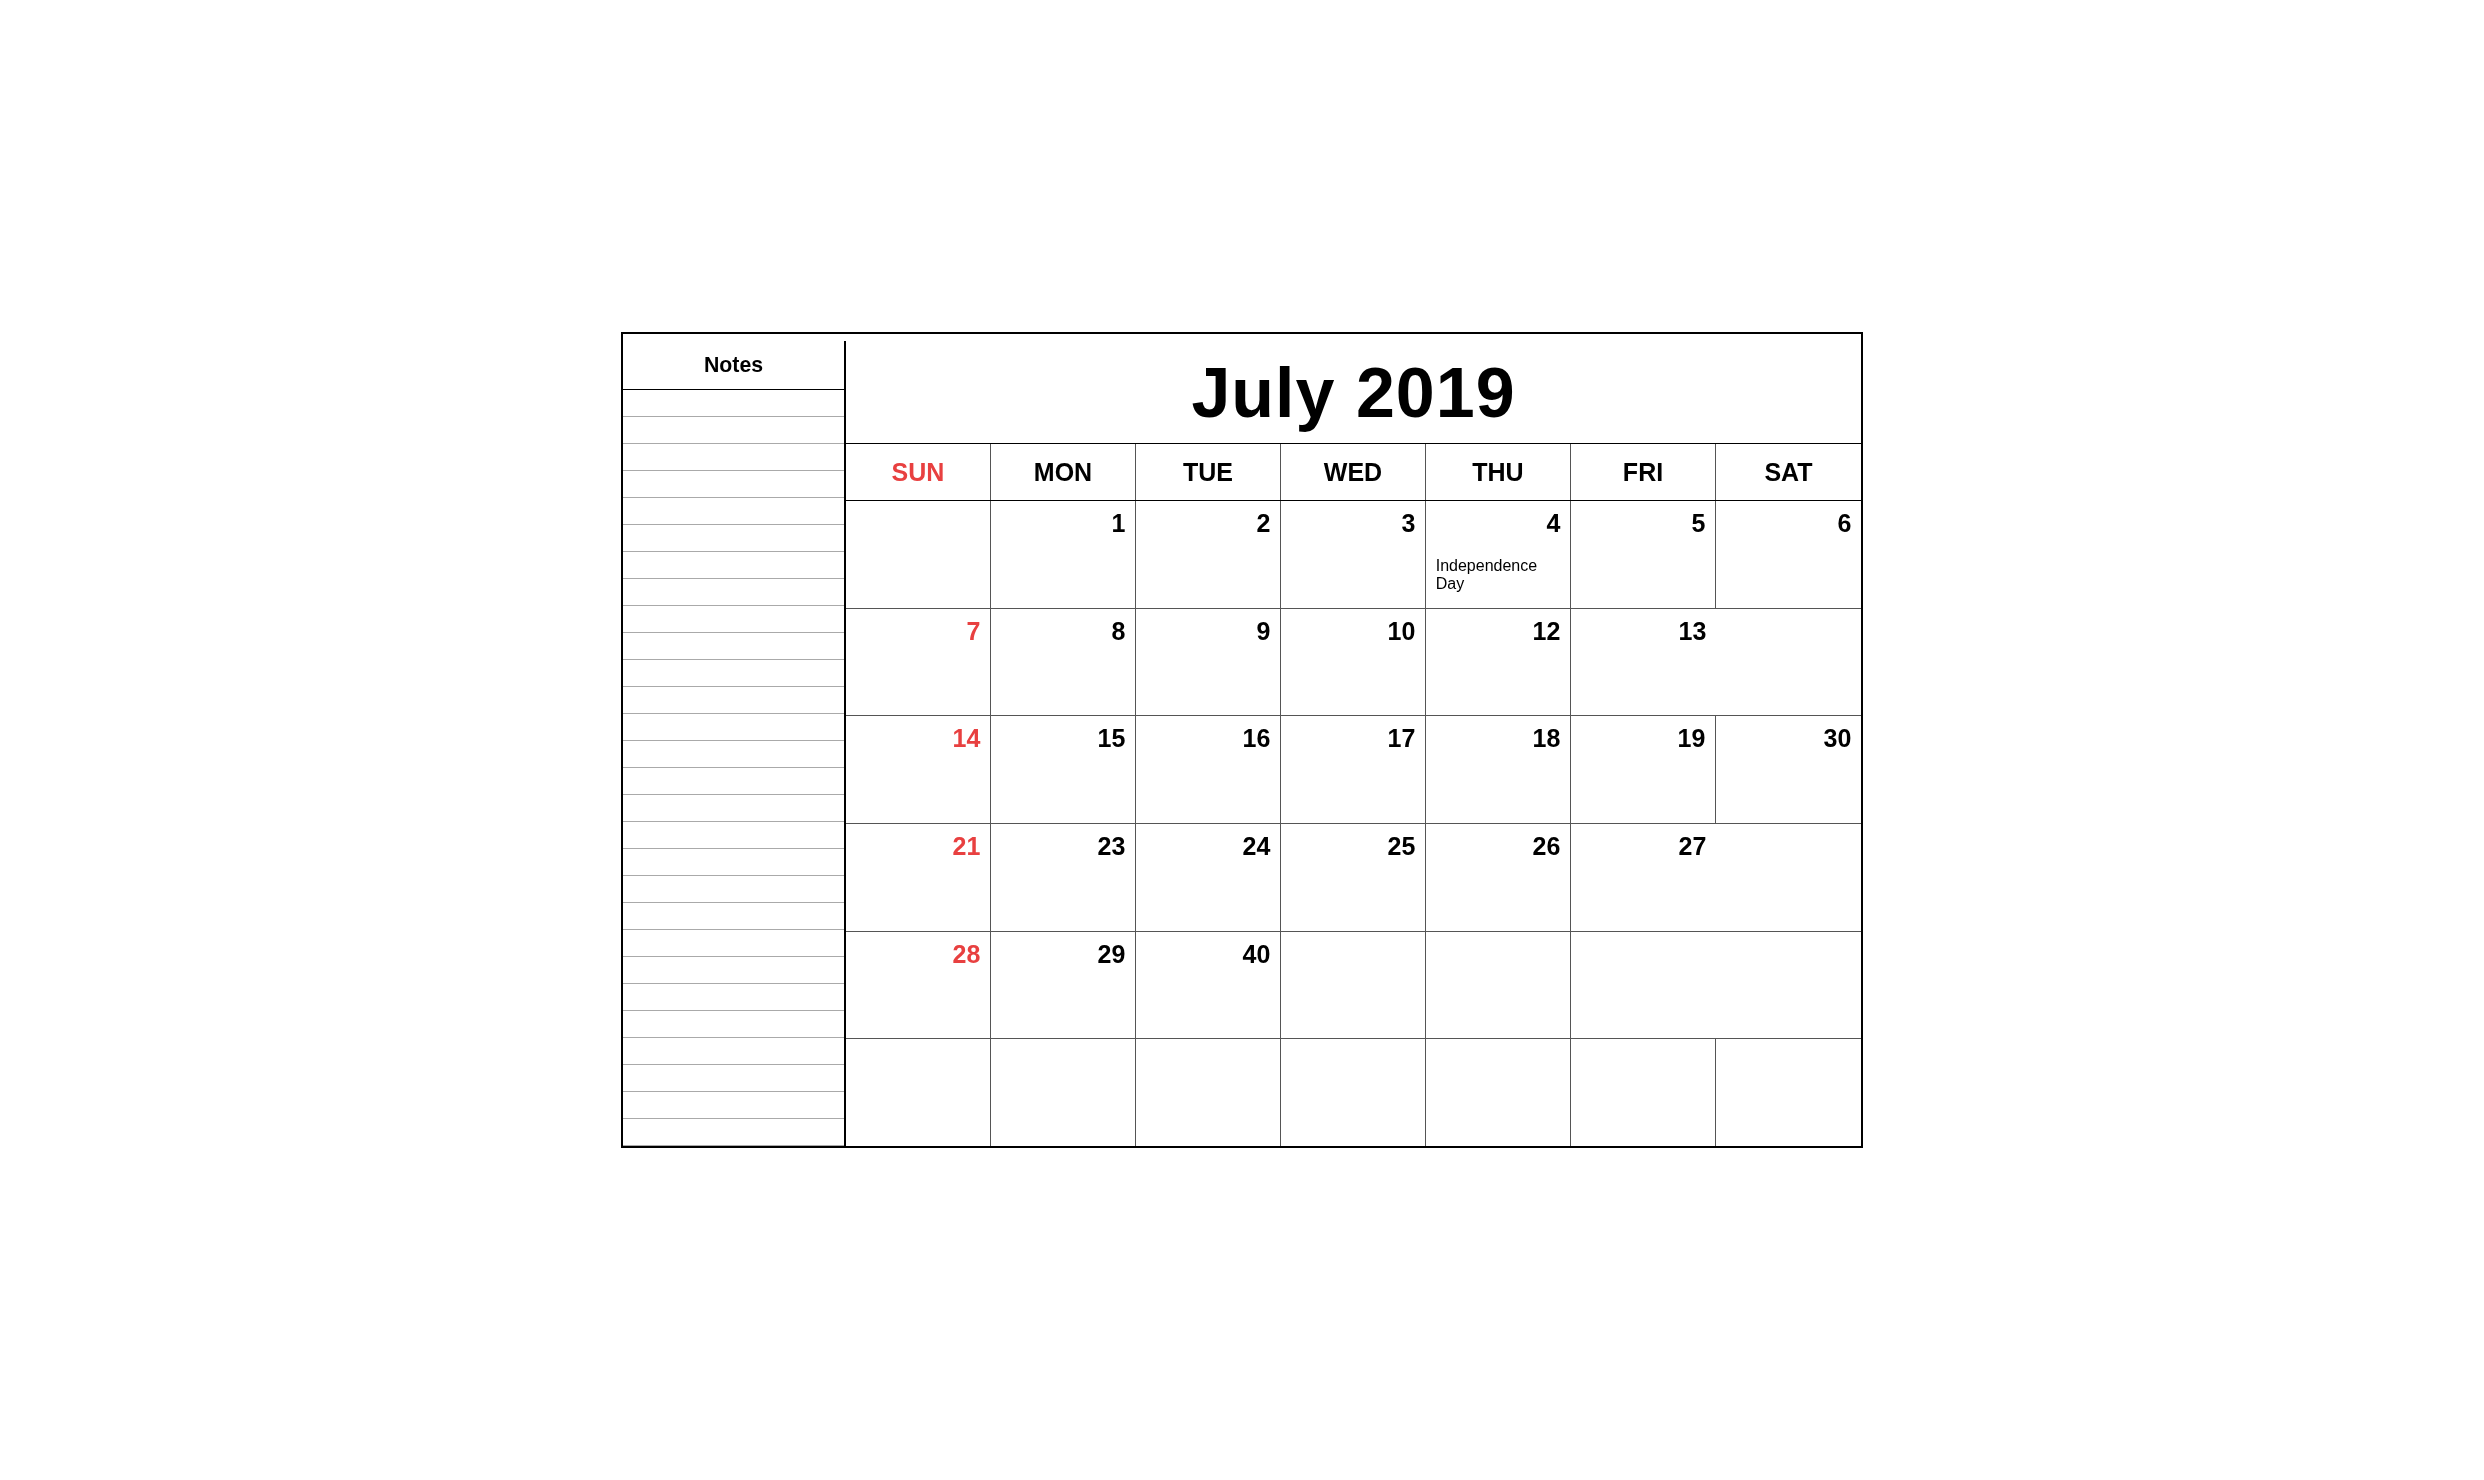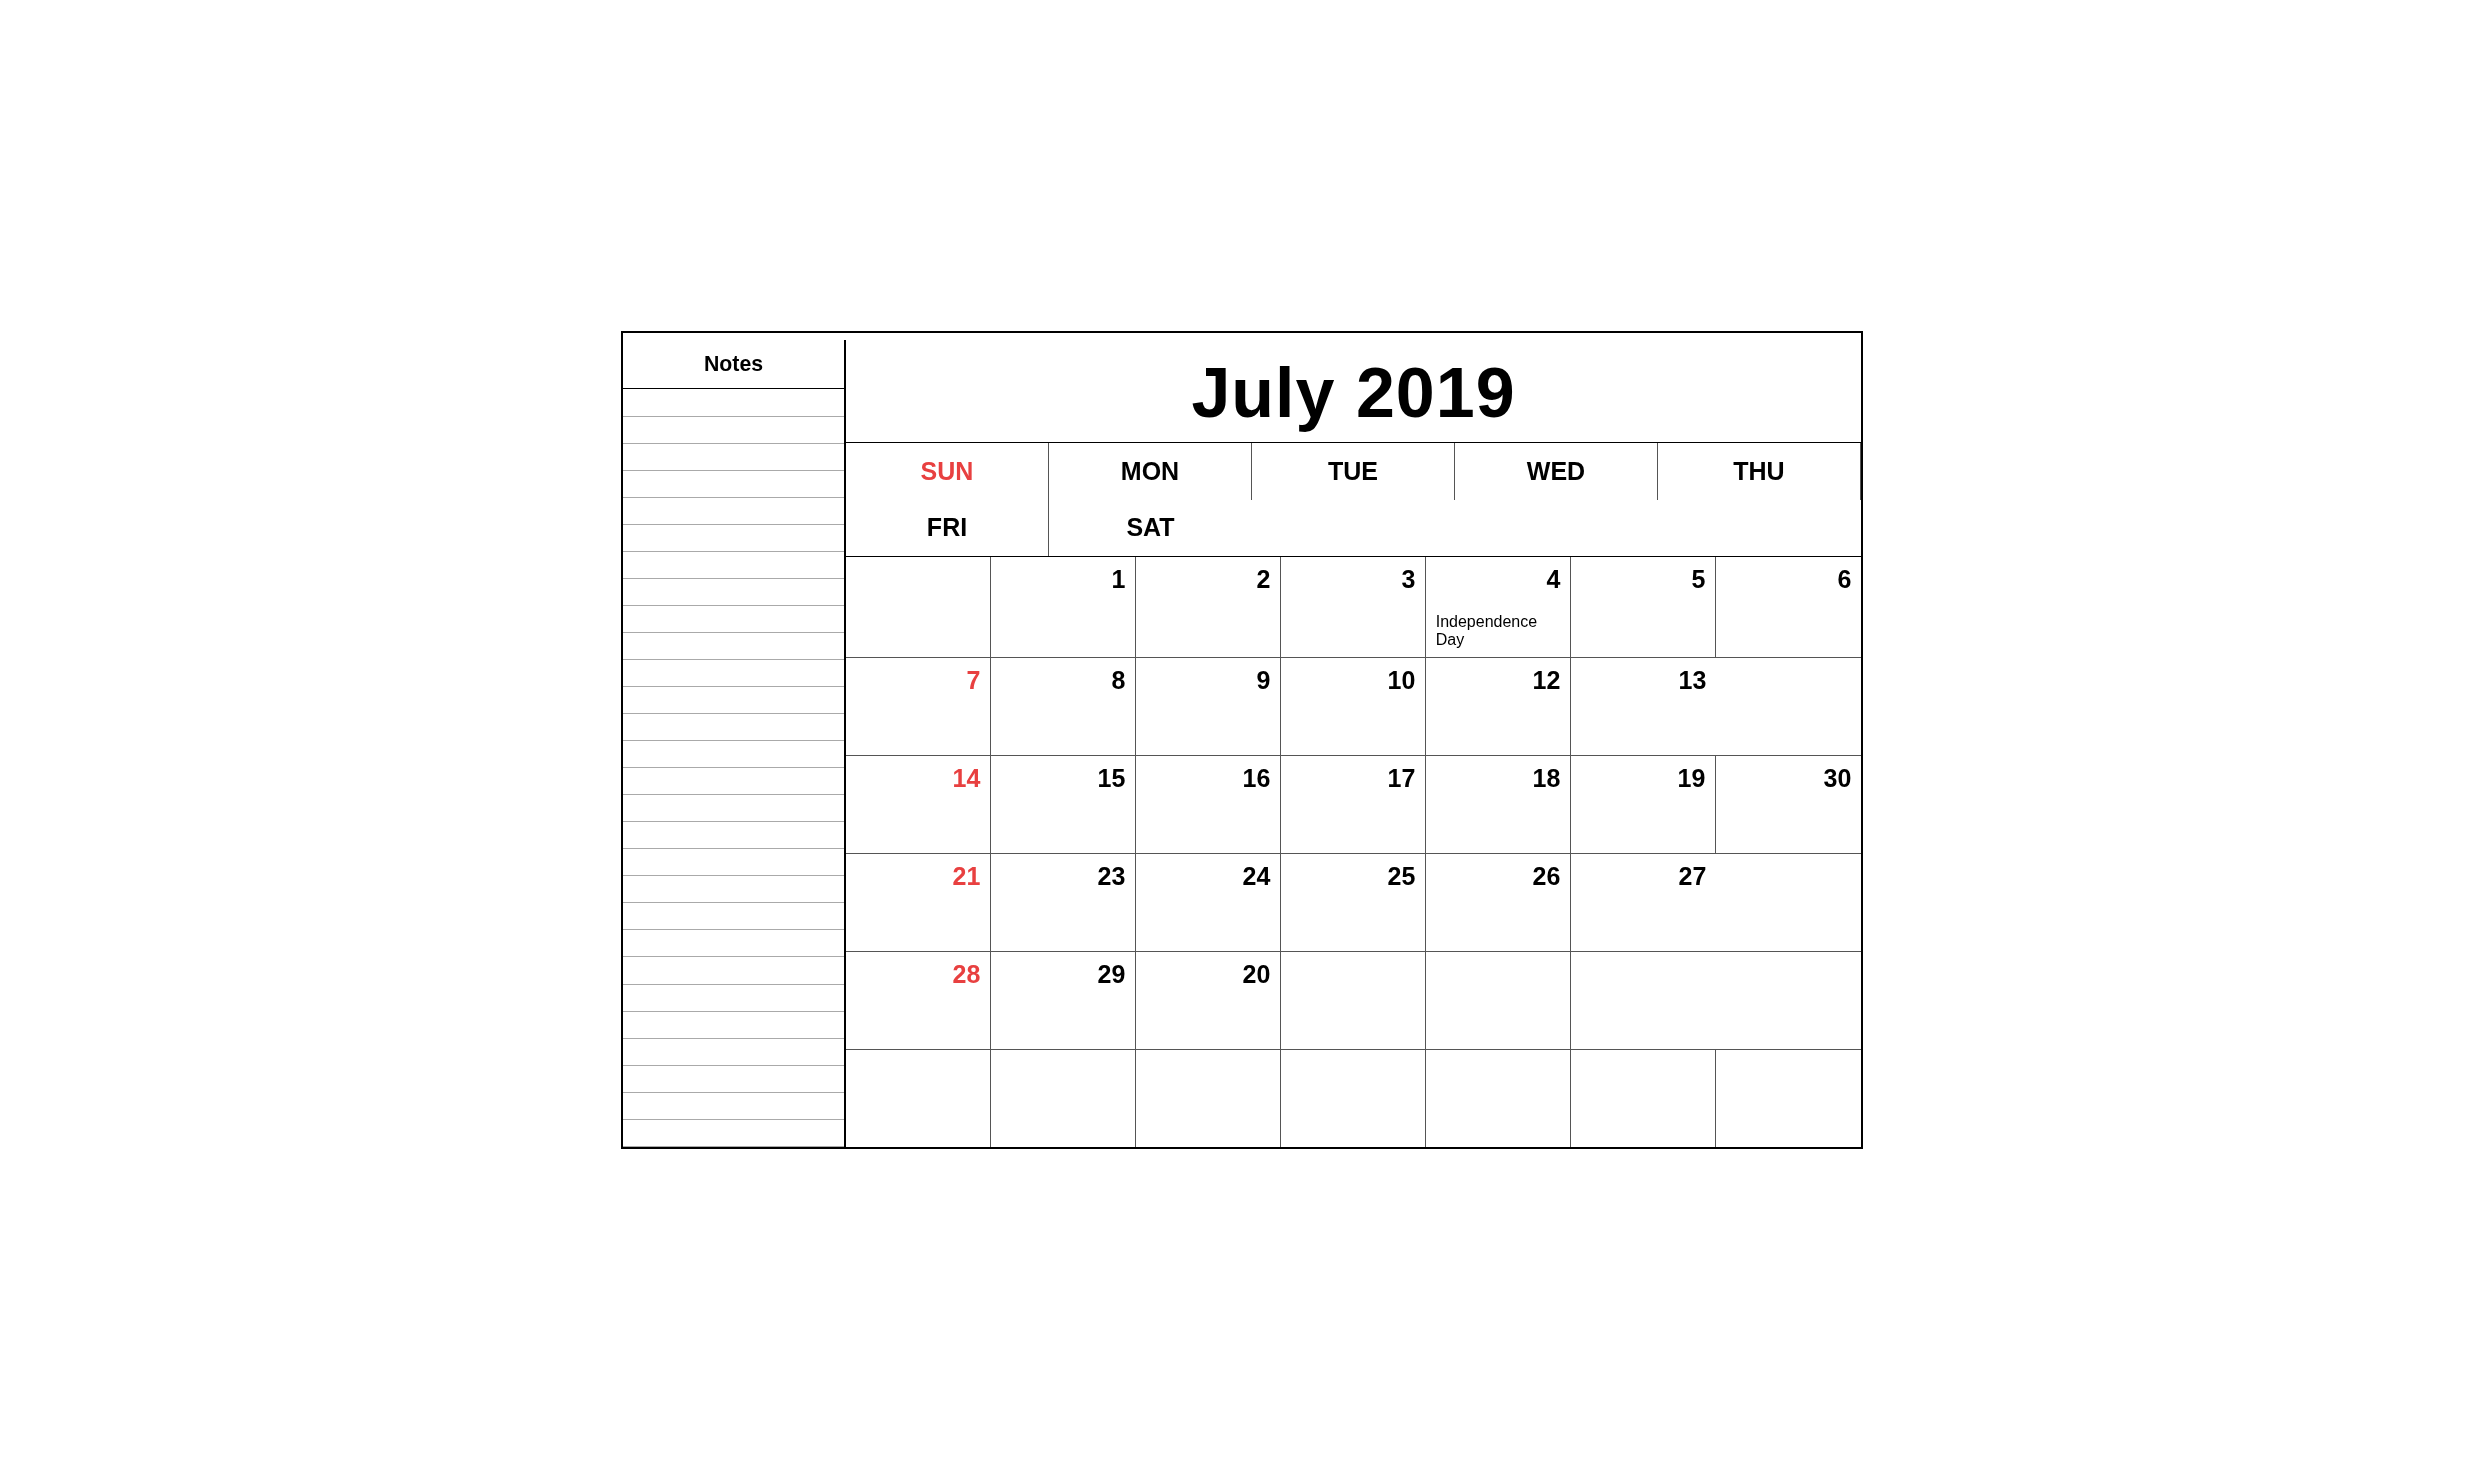--- a/index.html
+++ b/index.html
@@ -73,21 +73,21 @@
 
     .calendar-grid {
       flex: 1;
       display: flex;
       flex-direction: column;
     }
 
     
     .day-headers {
       display: grid;
-      grid-template-columns: repeat(5, 1fr);
+      grid-template-columns: repeat(7, 1fr);
       border-bottom: 1.9px solid #000;
     }
 
     .day-header {
       text-align: center;
       padding: 13.6px 0;
       font-size: 25px;
       font-weight: 900;
       border-right: 1px solid #555;
     }
@@ -295,21 +295,21 @@
             </div>
           </div>
           <div class="calendar-row">
             <div class="calendar-cell">
               <span class="cell-number sunday">28</span>
             </div>
             <div class="calendar-cell">
               <span class="cell-number">29</span>
             </div>
             <div class="calendar-cell">
-              <span class="cell-number">20</span>
+              <span class="cell-number">40</span>
             </div>
             <div class="calendar-cell cell-empty"></div>
             <div class="calendar-cell cell-empty"></div>
             <div class="calendar-cell cell-empty"></div>
           </div>
           <div class="calendar-row">
             <div class="calendar-cell cell-empty"></div>
             <div class="calendar-cell cell-empty"></div>
             <div class="calendar-cell cell-empty"></div>
             <div class="calendar-cell cell-empty"></div>

